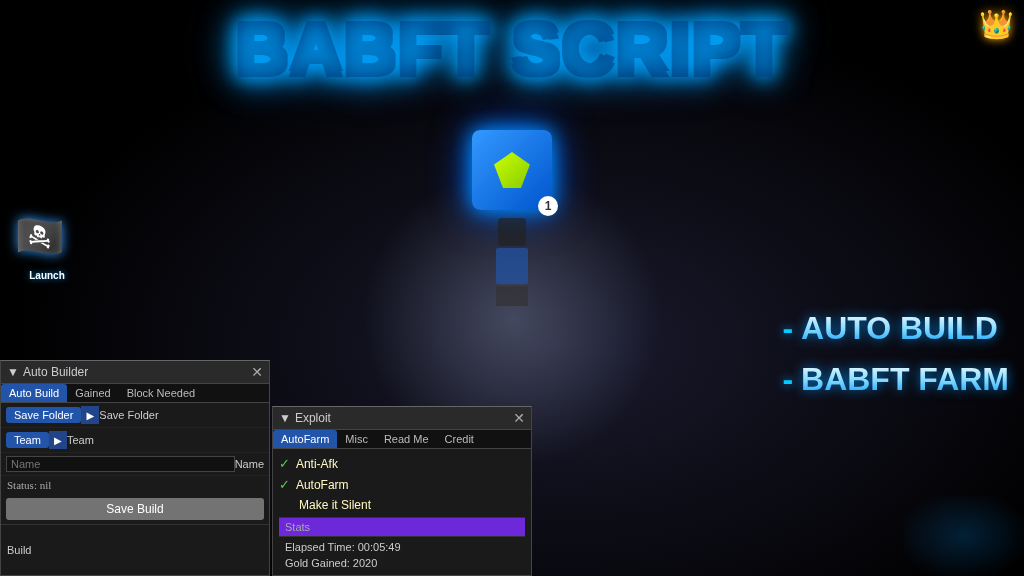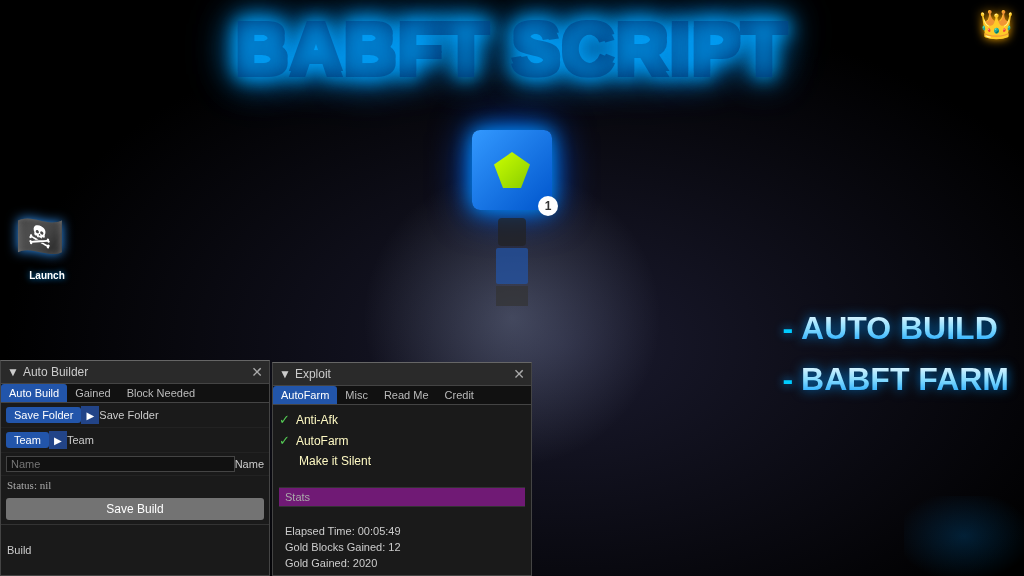--- a/index.html
+++ b/index.html
@@ -398,27 +398,27 @@
     .indent-row {
       display: flex;
       align-items: center;
       gap: 6px;
       padding: 3px 0 3px 20px;
       font-size: 12px;
       color: #ccc;
     }
 
     .section-header {
-      background: #701a75;
+      background: #6d28d9;
       padding: 3px 6px;
       font-size: 11px;
       color: #aaa;
       border-top: 1px solid #333;
       border-bottom: 1px solid #333;
-      margin: 16px 0;
+      margin: 2px 0;
     }
 
     .stats-row {
       padding: 2px 6px;
       font-size: 11px;
       color: #ccc;
     }
   </style>
 </head>
 <body>
@@ -525,18 +525,17 @@
       <span class="checkmark">✓</span>
       <span class="check-label">AutoFarm</span>
     </div>
 
     <div class="indent-row">
       <span class="check-label">Make it Silent</span>
     </div>
 
     <div class="section-header">Stats</div>
     <div class="stats-row">Elapsed Time: 00:05:49</div>
-    <div class="stats-row">Gold Blocks Gained: 12</div>
     <div class="stats-row">Gold Gained: 2020</div>
   </div>
 </div>
 
 <div class="bottom-right-deco"></div>
 
 </body></html>

